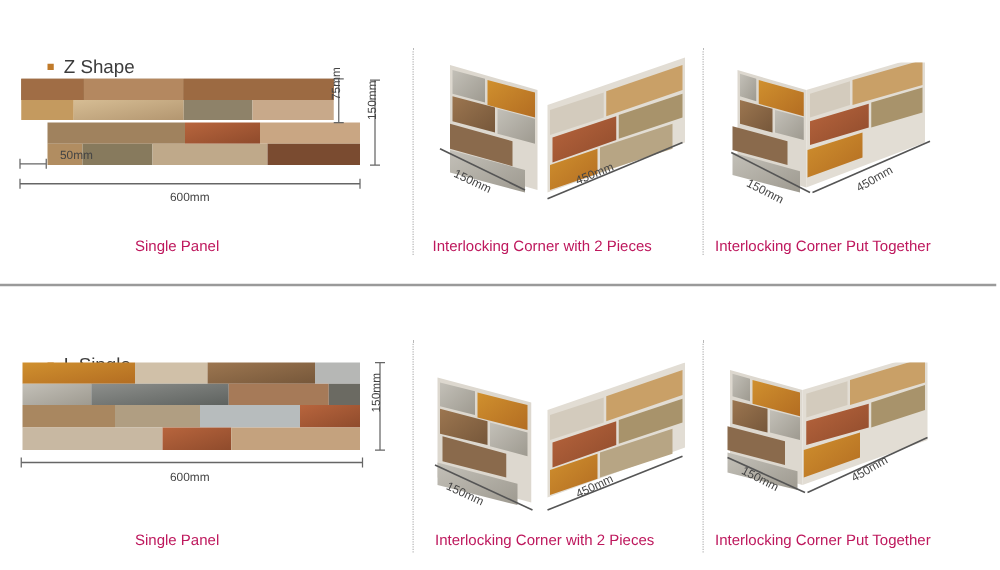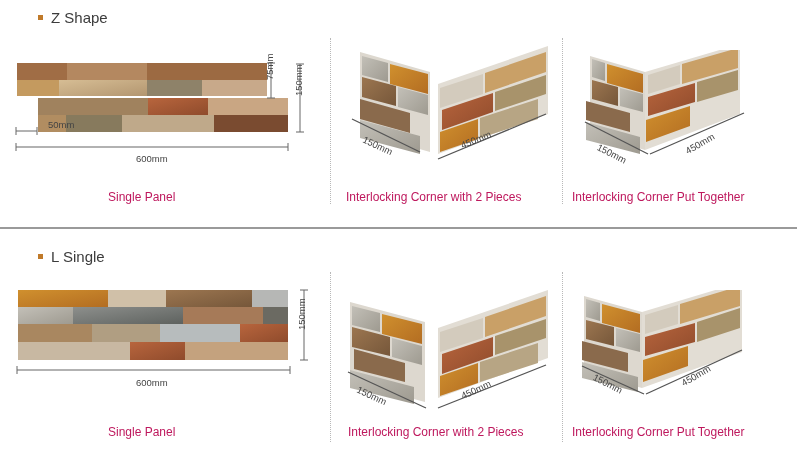--- a/index.html
+++ b/index.html
@@ -1,18 +1,18 @@
 <!DOCTYPE html>
 <html><head>
 <meta charset="utf-8">
 <style>
   html,body{margin:0;padding:0;background:#fff;}
   body{width:800px;height:456px;position:relative;overflow:hidden;font-family:"Liberation Sans",sans-serif;color:#4a4a4a;}
   .abs{position:absolute;}
-  .heading{font-size:15px;color:#3c3c3c;display:flex;align-items:center;gap:8px;}
+  .heading{font-size:15px;color:#3c3c3c;display:flex;align-items:center;gap:8px;margin-top:36px;}
   .bullet{width:5px;height:5px;display:inline-block;}
   .caption{font-size:12px;color:#be185d;white-space:nowrap;}
   .vdiv{width:0;border-left:1px dotted #b8b8b8;}
   .hdiv{height:2px;background:#9a9a9a;}
   .dim{font-size:9.5px;color:#444;white-space:nowrap;}
 </style>
 </head>
 <body>
 
 <svg width="0" height="0" style="position:absolute">

